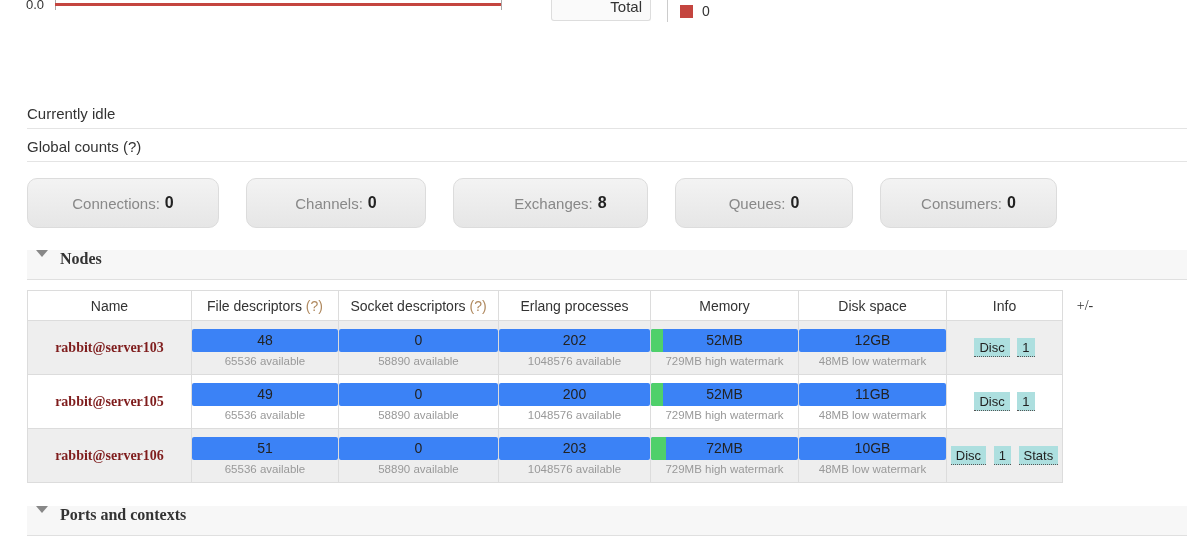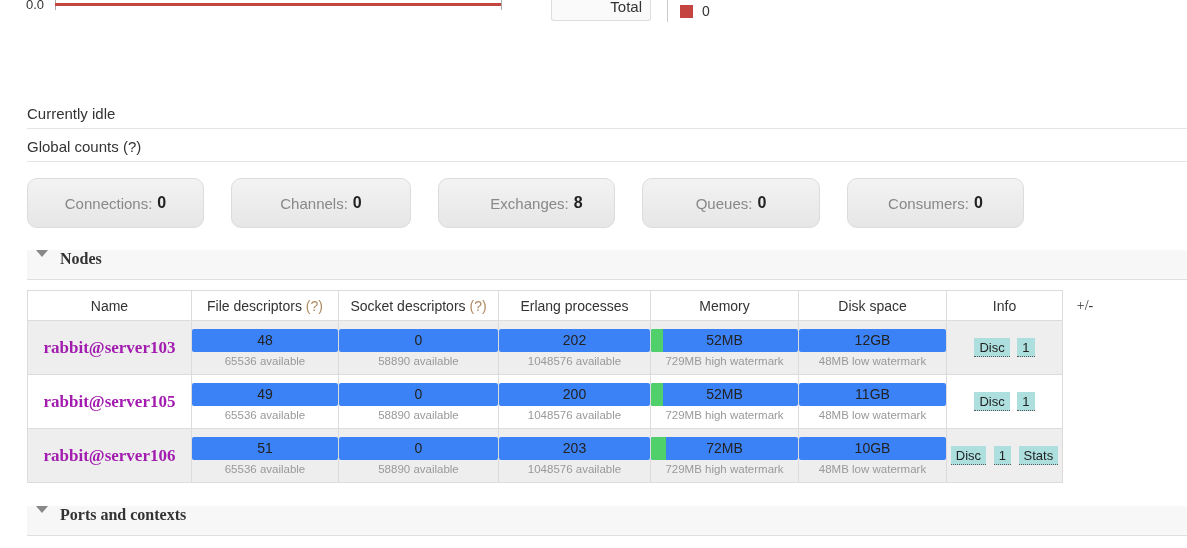--- a/index.html
+++ b/index.html
@@ -234,22 +234,22 @@
     padding: 0;
     vertical-align: middle;
     height: 53px;
   }
   tr.r-odd td { background: #eeeeee; }
   tr.r-even td { background: #ffffff; }
 
   td.name-cell {
     font-family: "Liberation Serif", serif;
     font-weight: bold;
-    font-size: 17px;
-    color: #a21caf;
+    font-size: 14px;
+    color: #7f1d1d;
     text-align: center;
     width: 163px;
     padding: 0 4px;
   }
   td.metric {
     padding: 5px 7px 4px 7px;
     text-align: center;
   }
   td.w-fd   { width: 146px; }
   td.w-sd   { width: 159px; }
@@ -336,29 +336,29 @@
   <div class="sec-plain" style="top:138px;">
     <span>Global counts</span>
     <span class="muted">(?)</span>
   </div>
 
   <div class="sec-plain" style="top:105px;">
     <span>Currently idle</span>
   </div>
 
   <div class="counts">
-    <div class="count-box" style="width:177px;">
+    <div class="count-box" style="width:192px;">
       <span>Connections:</span>
       <span class="cb-num">0</span>
     </div>
     <div class="count-box" style="width:180px;">
       <span>Channels:</span>
       <span class="cb-num">0</span>
     </div>
-    <div class="count-box" style="width:177px;padding-left:20px;">
+    <div class="count-box" style="width:195px;padding-left:20px;">
       <span>Exchanges:</span>
       <span class="cb-num">8</span>
     </div>
     <div class="count-box" style="width:178px;">
       <span>Queues:</span>
       <span class="cb-num">0</span>
     </div>
     <div class="count-box" style="width:177px;">
       <span>Consumers:</span>
       <span class="cb-num">0</span>

